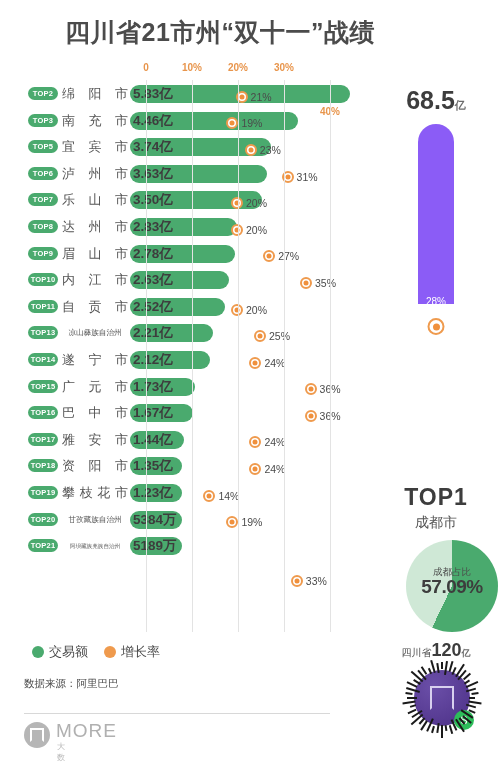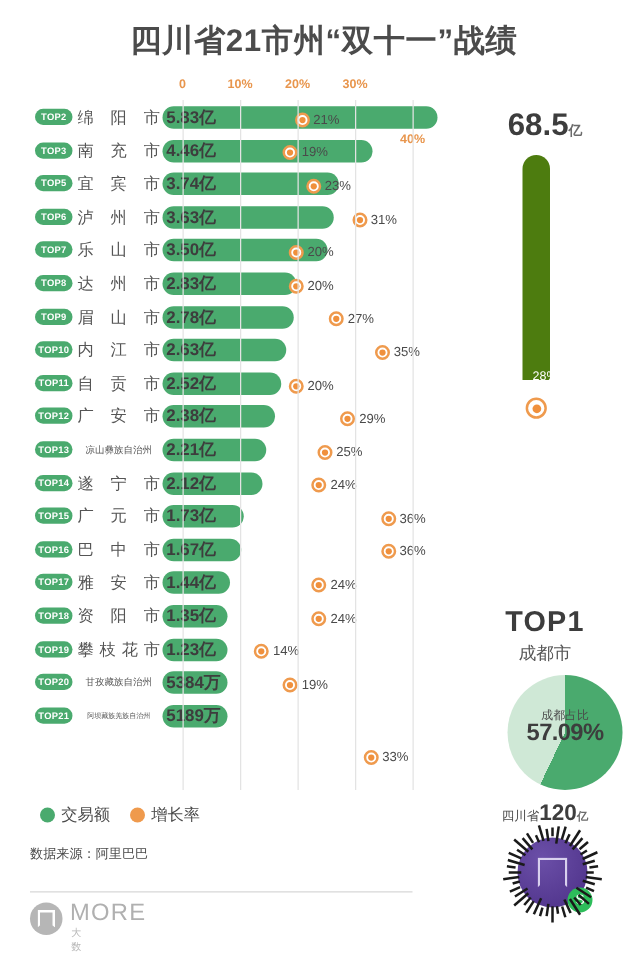--- a/index.html
+++ b/index.html
@@ -3,21 +3,21 @@
 <meta charset="utf-8">
 <style>
   html,body{margin:0;padding:0;}
   body{
     width:500px;height:764px;background:#ffffff;
     font-family:"Liberation Sans","DejaVu Sans",sans-serif;
     color:#4a4a4a;overflow:hidden;position:relative;
   }
   
   .title{
-    position:absolute;left:2px;top:16px;width:412px;text-align:right;
+    position:absolute;left:14px;top:16px;width:412px;text-align:center;
     font-size:25px;font-weight:bold;color:#4b4b4b;letter-spacing:.5px;
   }
   
   .chart{position:absolute;left:0;top:62px;width:370px;height:570px;}
   .axis{position:absolute;left:0;top:0;width:370px;height:16px;}
   .axis .tk{
     position:absolute;top:0;font-size:10px;color:#e8954c;font-weight:bold;
     transform:translateX(-50%);white-space:nowrap;
   }
   .grid{position:absolute;top:18px;width:1px;height:552px;background:#e3e3e3;}
@@ -58,22 +58,22 @@
     color:#4a4a4a;margin-left:3px;font-weight:normal;
   }
   
   .right{position:absolute;left:372px;top:62px;width:128px;height:580px;}
   .tot{
     position:absolute;left:0;top:24px;width:128px;text-align:center;
     font-size:25px;font-weight:bold;color:#3d3d3d;
   }
   .tot .u{font-size:11px;font-weight:bold;color:#6b6b6b;}
   .vbar{
-    position:absolute;left:46px;top:62px;width:22px;height:180px;
-    border-radius:18px 18px 0 0;background:#4d7c0f;
+    position:absolute;left:46px;top:62px;width:36px;height:180px;
+    border-radius:18px 18px 0 0;background:#8b5cf6;
   }
   .vbar .vp{
     position:absolute;left:0;top:172px;width:36px;text-align:center;
     font-size:10px;color:#ffffff;
   }
   .vmk{
     position:absolute;left:50%;top:194px;width:17px;height:17px;border-radius:50%;
     border:2.5px solid #ef9a4d;background:#fff;transform:translateX(-50%);
     box-sizing:border-box;
   }
@@ -219,27 +219,20 @@
         <div class="bar" style="width: 99.151px;"></div>
         <div class="val">2.63亿</div>
         <div class="mk" style="left: 300px;"><span class="dot"></span><span class="pct">35%</span></div>
       </div>
       <div class="row">
         <div class="badge">TOP11</div>
         <div class="city">自 贡 市</div>
         <div class="bar" style="width: 95.004px;"></div>
         <div class="val">2.52亿</div>
         <div class="mk" style="left: 231px;"><span class="dot"></span><span class="pct">20%</span></div>
-      </div>
-      <div class="row">
-        <div class="badge">TOP12</div>
-        <div class="city">广 安 市</div>
-        <div class="bar" style="width: 89.726px;"></div>
-        <div class="val">2.38亿</div>
-        <div class="mk" style="left: 272.4px;"><span class="dot"></span><span class="pct">29%</span></div>
       </div>
       <div class="row">
         <div class="badge">TOP13</div>
         <div class="city small">凉山彝族自治州</div>
         <div class="bar" style="width: 83.317px;"></div>
         <div class="val">2.21亿</div>
         <div class="mk" style="left: 254px;"><span class="dot"></span><span class="pct">25%</span></div>
       </div>
       <div class="row">
         <div class="badge">TOP14</div>

